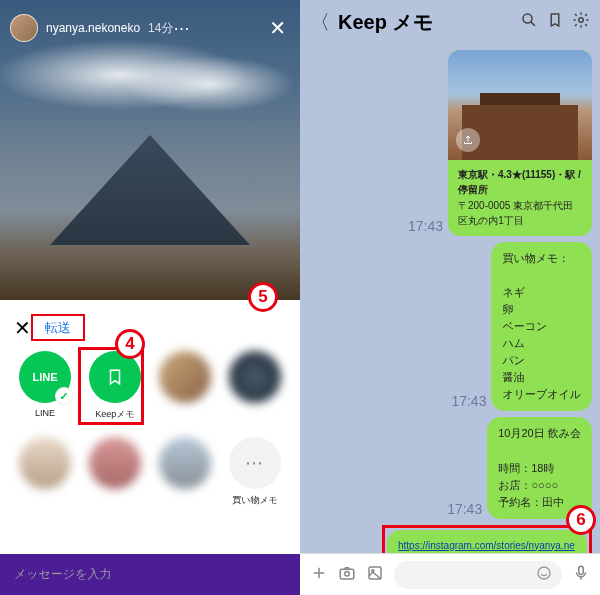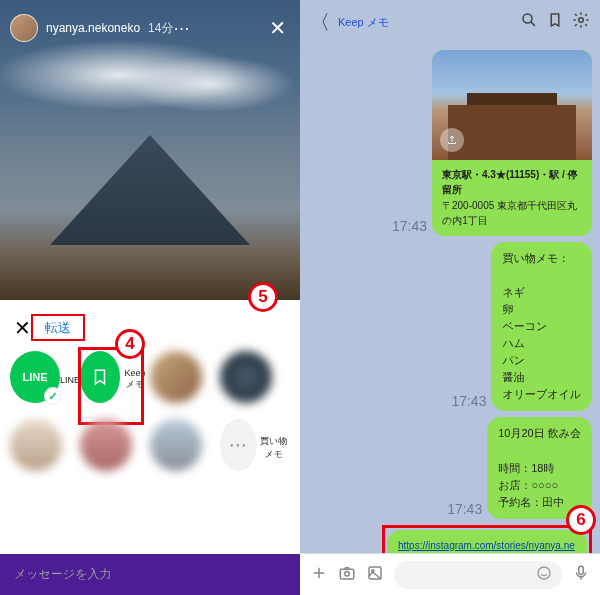--- a/index.html
+++ b/index.html
@@ -22,45 +22,45 @@
     
     
     .share-sheet { flex: 1; background: #fff; border-top-left-radius: 14px; border-top-right-radius: 14px; padding: 14px 0 0 0; display: flex; flex-direction: column; position: relative; }
     .sheet-header { display: flex; align-items: center; padding: 0 14px 10px; position: relative; }
     .sheet-close { font-size: 20px; font-weight: 300; }
     .sheet-title { flex: 1; text-align: center; font-size: 14px; font-weight: 600; color: #222; }
     .sheet-forward { color: #1a73e8; font-size: 13px; padding: 3px 6px; }
     .forward-box { border: 2.5px solid #e60012; padding: 2px 6px; display: inline-block; }
     .share-icons-wrap { position: relative; padding: 0 10px; }
     .share-icons { display: flex; flex-wrap: wrap; }
-    .share-item { width: 70px; display: flex; align-items: center; margin-bottom: 16px; }
+    .share-item { width: 70px; display: flex; flex-direction: column; align-items: center; margin-bottom: 16px; }
     .share-icon { width: 52px; height: 52px; border-radius: 50%; display: flex; align-items: center; justify-content: center; }
     .share-label { font-size: 9px; color: #222; margin-top: 5px; text-align: center; }
     .line-icon { background: #06c755; color: #fff; font-weight: 700; font-size: 11px; font-family: Arial; position: relative; }
     .line-check { position: absolute; bottom: -2px; right: -2px; width: 18px; height: 18px; background: #fff; border-radius: 50%; display: flex; align-items: center; justify-content: center; border: 1px solid #eee; }
     .line-check::after { content: "✓"; color: #06c755; font-size: 11px; font-weight: 700; }
     .keep-icon { background: #06c755; color: #fff; }
     .blur-icon { filter: blur(5px); }
     .keep-box { position: absolute; border: 3px solid #e60012; top: -4px; left: 78px; width: 66px; height: 78px; }
     .more-icon { background: #f2f2f2; color: #888; font-size: 18px; letter-spacing: 2px; }
     .input-bar { margin-top: auto; padding: 12px 14px; background: #4c1d95; color: #9e9e9e; font-size: 12px; }
     
     
     .badge { position: absolute; width: 30px; height: 30px; border-radius: 50%; background: #fff; border: 3px solid #e60012; display: flex; align-items: center; justify-content: center; color: #e60012; font-weight: 700; font-size: 17px; font-family: Arial; z-index: 10; }
     
     
     .phone-right { background: #b6c3dd; display: flex; flex-direction: column; }
     .chat-header { height: 44px; background: #b6c3dd; display: flex; align-items: center; padding: 0 10px; gap: 8px; }
     .back-chevron { font-size: 20px; color: #333; font-weight: 300; }
-    .chat-title { font-size: 11px; font-weight: 400; color: #1d4ed8; flex: 1; }
+    .chat-title { font-size: 20px; font-weight: 700; color: #000000; flex: 1; }
     .header-icon { color: #444; }
     .chat-body { flex: 1; overflow: hidden; padding: 6px 8px; display: flex; flex-direction: column; align-items: flex-end; position: relative; }
     .msg-wrap { display: flex; align-items: flex-end; margin-bottom: 6px; max-width: 100%; }
     .timestamp { font-size: 14px; color: #6b7a99; margin-right: 5px; margin-bottom: 2px; }
-    .card-msg { width: 160px; border-radius: 12px; overflow: hidden; background: #8fe053; }
+    .card-msg { width: 144px; border-radius: 12px; overflow: hidden; background: #8fe053; }
     .card-img { height: 110px; background: linear-gradient(to bottom, #7aa5d6 0%, #a5c3e0 40%, #b89878 55%, #8a5638 100%); position: relative; }
     .card-share { position: absolute; bottom: 8px; left: 8px; width: 24px; height: 24px; background: rgba(255,255,255,0.4); border-radius: 50%; display: flex; align-items: center; justify-content: center; }
     .building { position: absolute; left: 10%; right: 10%; bottom: 0; height: 55px; background: #6b4228; }
     .building::before { content:""; position: absolute; top: -12px; left: 15%; right: 15%; height: 12px; background: #4a2e1a; }
     .card-body { padding: 8px 10px; font-size: 10px; line-height: 1.45; color: #222; }
     .card-title { font-weight: 700; margin-bottom: 2px; }
     .bubble { background: #8fe053; border-radius: 14px; padding: 8px 11px; font-size: 11px; line-height: 1.55; color: #222; max-width: 175px; }
     .link-bubble { background: #8fe053; border-radius: 14px; padding: 8px 11px; font-size: 10px; line-height: 1.5; max-width: 200px; word-break: break-all; }
     .link-bubble a { color: #0645ad; text-decoration: underline; }
     .link-box { border: 3px solid #e60012; padding: 2px; }

